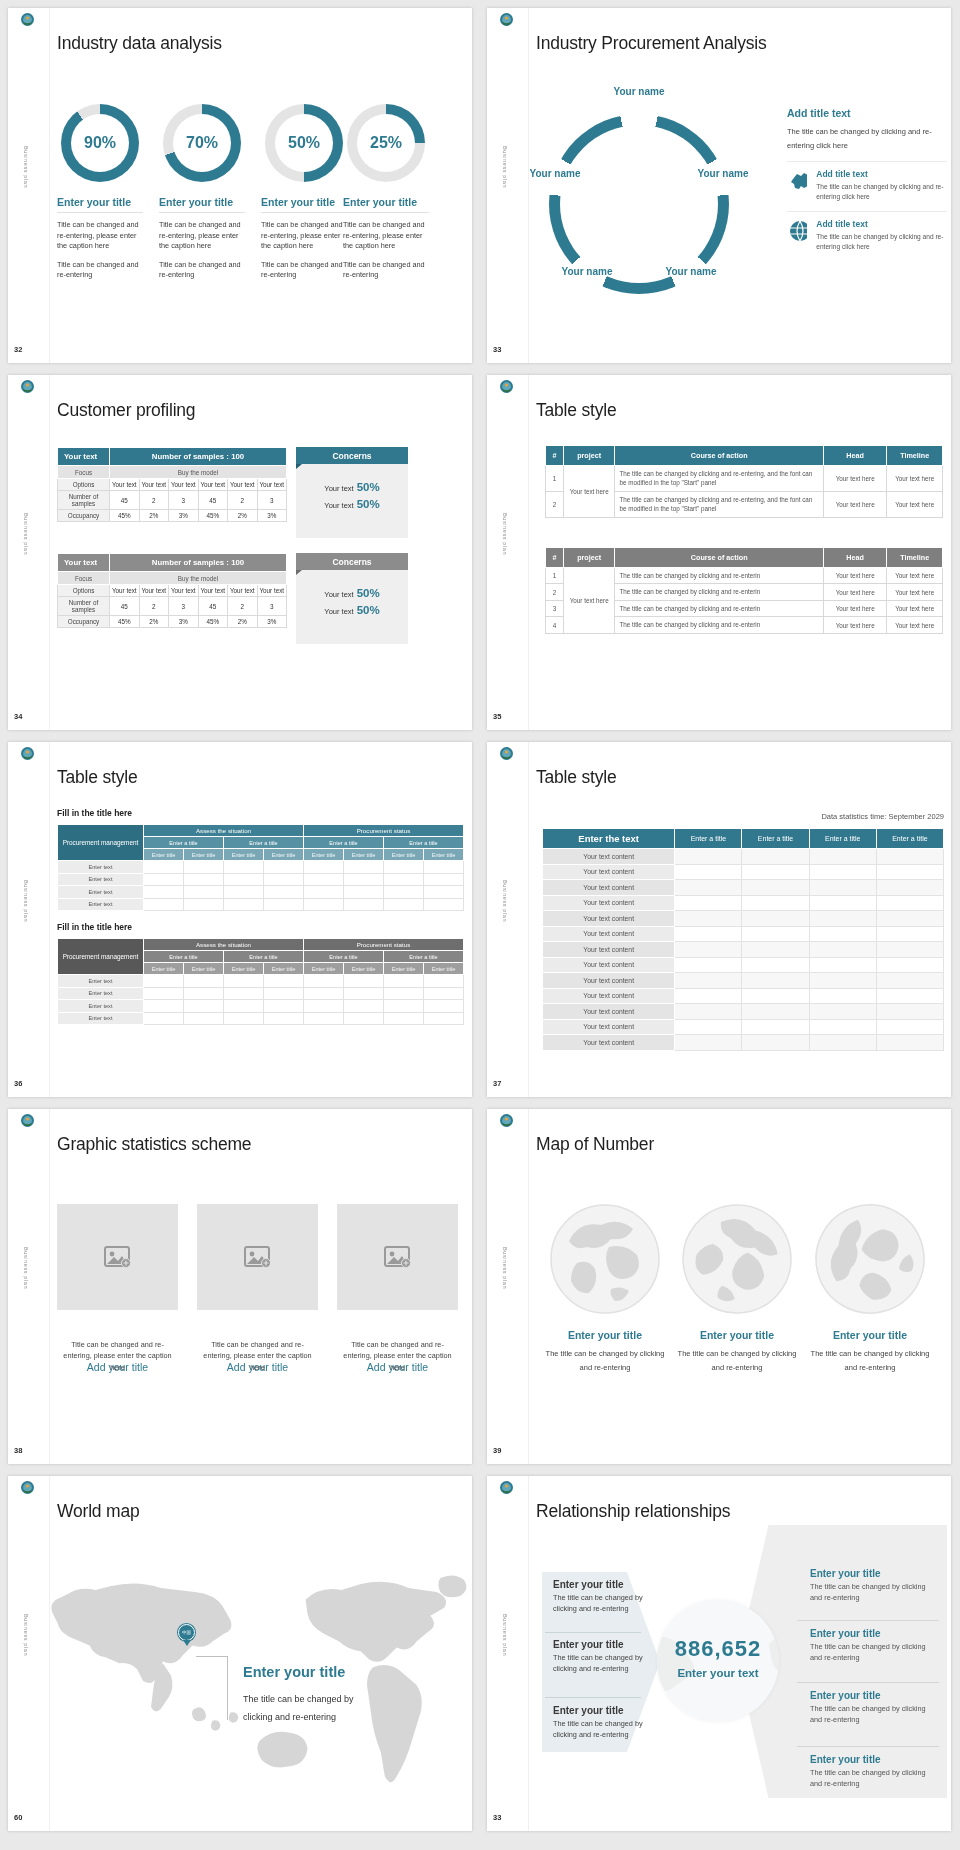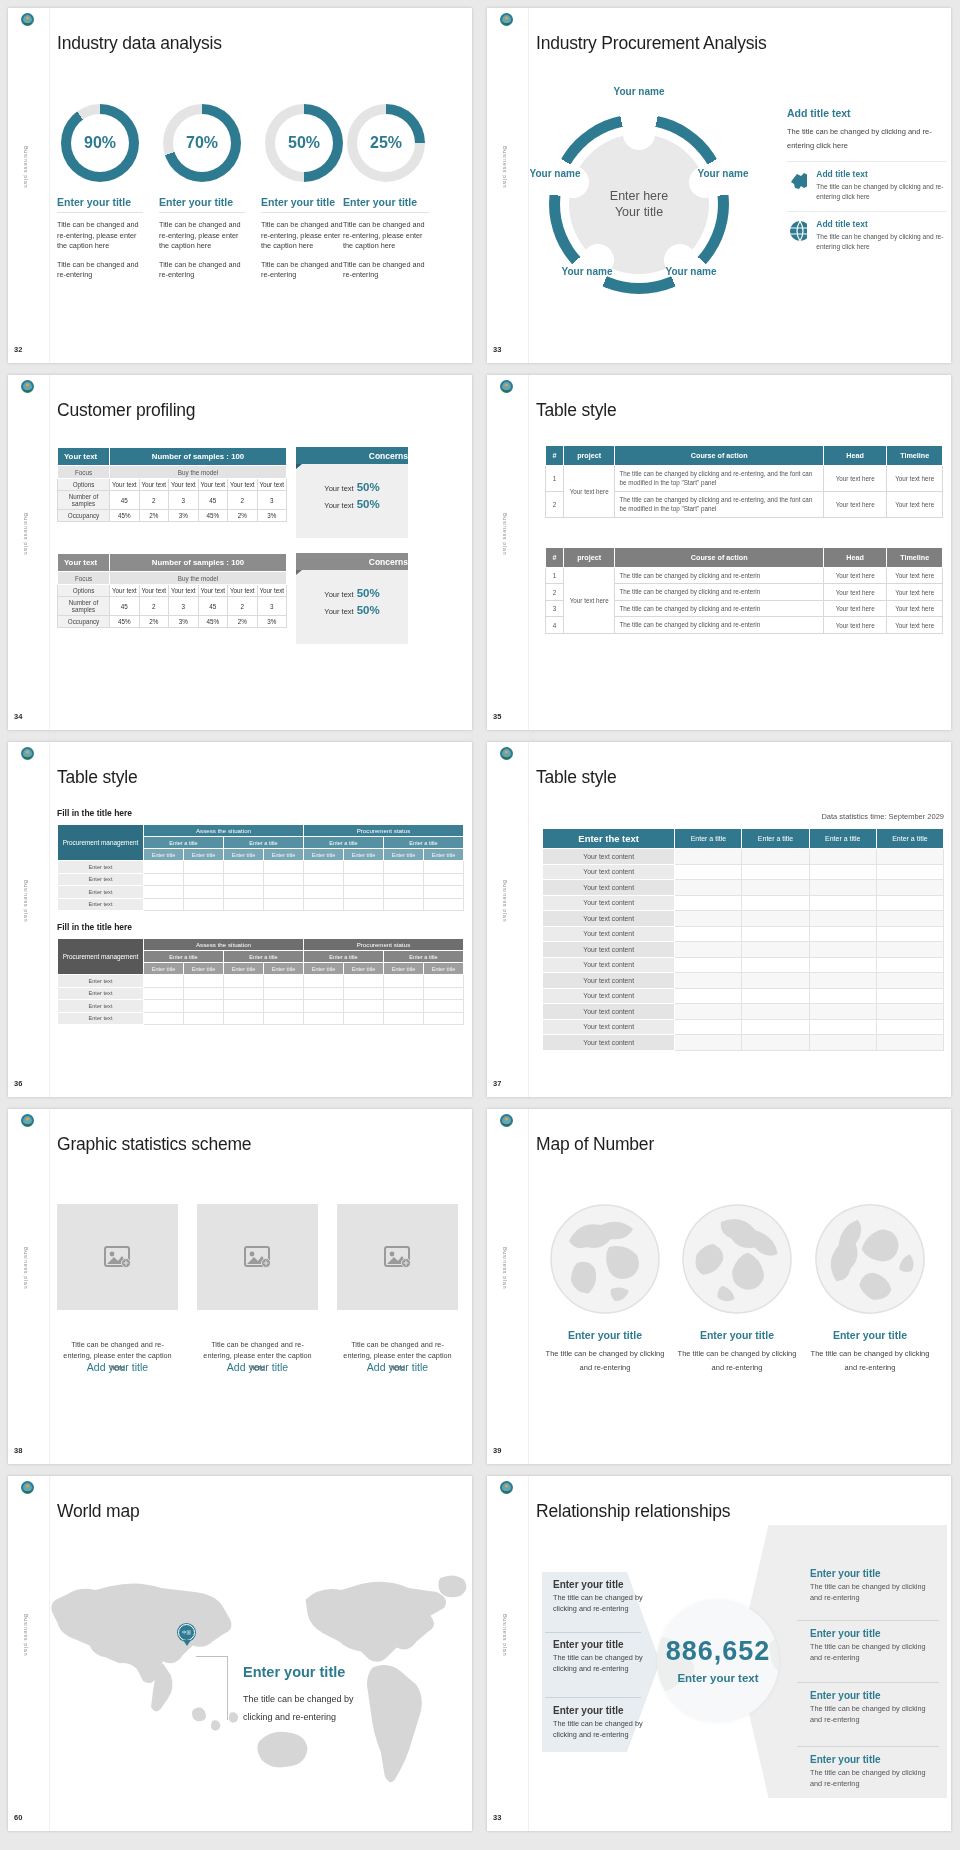--- a/index.html
+++ b/index.html
@@ -46,21 +46,21 @@
   .t34{position:absolute;left:49px;border-collapse:collapse;width:230px;table-layout:fixed;font-size:6.3px;color:#333;text-align:center;}
   .t34 th,.t34 td{border:1px solid #dadada;padding:2px 1px;}
   .t34 .hd{color:#fff;font-size:7.8px;font-weight:bold;border:1px solid #fff;padding:4px 2px;}
   .t34.teal-t .hd{background:#31788e;}
   .t34.gray-t .hd{background:#8c8c8c;}
   .t34 .hd.l{text-align:left;padding-left:6px;}
   .t34 .sub{background:#e3e3e3;color:#555;border:1px solid #fff;padding:2.5px 1px;font-size:6.3px;}
   .t34 .lbl{background:#f1f1f1;color:#444;}
   .t34 td{background:#fff;}
   .concerns{position:absolute;left:288px;width:112px;}
-  .concerns .ch{position:relative;color:#fff;font-weight:bold;font-size:8.5px;text-align:right;padding:3.5px 0;}
+  .concerns .ch{position:relative;color:#fff;font-weight:bold;font-size:8.5px;text-align:center;padding:3.5px 0;}
   .concerns.teal-t .ch{background:#31788e;}
   .concerns.gray-t .ch{background:#8c8c8c;}
   .concerns .ch:after{content:"";position:absolute;left:0;top:100%;border-top:5px solid #235f72;border-right:6px solid transparent;}
   .concerns.gray-t .ch:after{border-top-color:#6d6d6d;}
   .concerns .cb{background:#efefef;padding:12px 6px;text-align:center;height:74px;}
   .concerns .ci{margin:5px 0;font-size:7.5px;color:#333;}
   .concerns .cv{color:#2e7b91;font-weight:bold;font-size:11.5px;margin-left:3px;}
   
   .t35{position:absolute;left:58px;width:398px;border-collapse:collapse;table-layout:fixed;font-size:6.3px;color:#555;text-align:center;}
   .t35 th{color:#fff;font-size:7.2px;font-weight:bold;border:1px solid #fff;padding:5px 2px;}
@@ -119,21 +119,21 @@
   .l-sep{position:absolute;left:58px;width:96px;border-top:1px solid #c9d4d9;}
   .r-panel{position:absolute;left:250px;top:49px;width:210px;height:273px;background:#eee;
     clip-path:polygon(15% 0,100% 0,100% 100%,15% 100%,0 50%);}
   .r-item{position:absolute;left:323px;width:125px;}
   .r-item .rt{font-size:10px;font-weight:bold;color:#2e7b91;margin-bottom:3px;}
   .r-item .rc{font-size:7.3px;color:#555;line-height:1.5;}
   .r-sep{position:absolute;left:310px;width:142px;border-top:1px solid #d6d6d6;}
   .c41{position:absolute;left:170px;top:124px;width:122px;height:122px;border-radius:50%;background:#f6f8f9;
     box-shadow:0 0 4px rgba(0,0,0,.06);overflow:hidden;text-align:center;z-index:2;}
   .c41 svg{position:absolute;left:-150px;top:8px;opacity:.28;}
-  .c41 .val{position:relative;margin-top:36px;font-size:27px;font-weight:bold;color:#2e7b91;letter-spacing:1px;}
+  .c41 .val{position:relative;margin-top:36px;font-size:22px;font-weight:bold;color:#2e7b91;letter-spacing:1px;}
   .c41 .lab{position:relative;margin-top:5px;font-size:11.5px;font-weight:bold;color:#2e7b91;}
 </style>
 </head>
 <body>
 
 <svg width="0" height="0" style="position:absolute" aria-hidden="true">
   <defs>
     <g id="logo-glyph">
       <circle cx="6.5" cy="6.5" r="6.5" fill="#2e7b91"></circle>
       <circle cx="6.5" cy="6.5" r="4.4" fill="#5fa7ba"></circle>
@@ -226,24 +226,20 @@
     <div class="side">
       <svg class="logo" width="13" height="13">
           <use href="#logo-glyph"></use>
         </svg>
       <div class="vtext">Business plan</div>
     </div>
     <div class="s-title">Industry Procurement Analysis</div>
     <div class="ring">
         <div class="hole"></div>
       </div>
-    <div class="gear">
-      <div><span>Enter here</span><br>
-      <span>Your title</span></div>
-    </div>
     <div class="notch" style="left:136px;top:110px"></div>
     <div class="notch" style="left:202px;top:158px"></div>
     <div class="notch" style="left:177px;top:236px"></div>
     <div class="notch" style="left:95px;top:236px"></div>
     <div class="notch" style="left:70px;top:158px"></div>
     <div class="node" style="left:152px;top:84px"><span>Your name</span></div>
     <div class="node" style="left:236px;top:166px"><span>Your name</span></div>
     <div class="node" style="left:204px;top:264px"><span>Your name</span></div>
     <div class="node" style="left:100px;top:264px"><span>Your name</span></div>
     <div class="node" style="left:68px;top:166px"><span>Your name</span></div>

